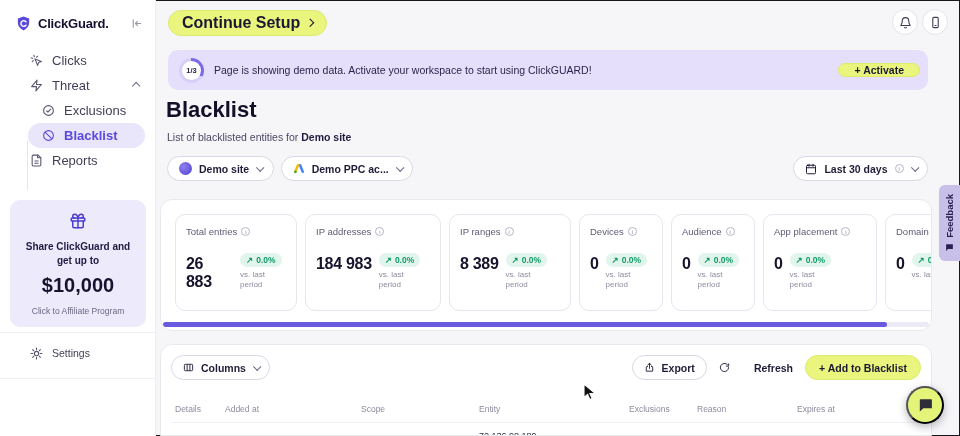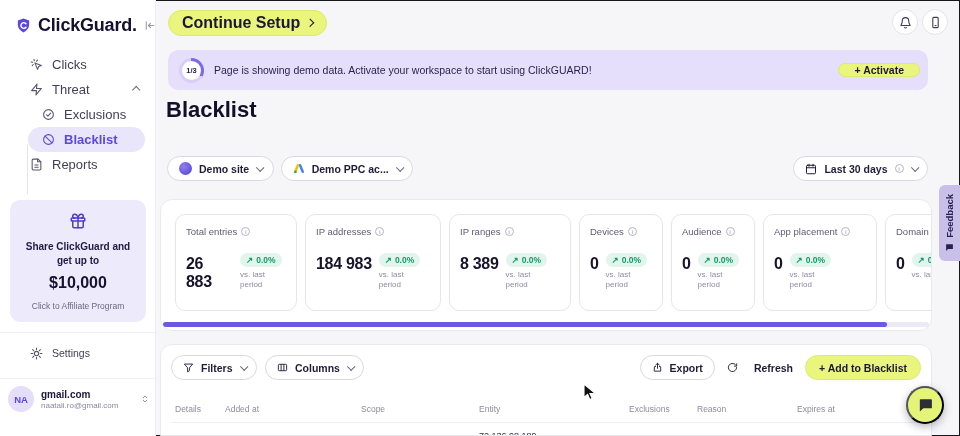--- a/index.html
+++ b/index.html
@@ -16,37 +16,37 @@
   .cv.right { transform:rotate(-45deg); }
   .info-icon { display:inline-flex; align-items:center; justify-content:center;
                width:9px; height:9px; border:1px solid #b6b4c6; border-radius:50%;
                color:#b6b4c6; font-size:6px; font-weight:bold; }
   .info-icon::after { content:"i"; }
 
   
   .sidebar { position:absolute; left:0; top:0; width:156px; height:100%; background:#fff;
              border-right:1px solid #ededf2; z-index:3; }
   .logo-row { display:flex; align-items:center; gap:6px; padding:15px 12px 10px 15px; }
-  .logo-text { font-size:18px; font-weight:bold; color:#151030; letter-spacing:-0.2px; }
+  .logo-text { font-size:13px; font-weight:bold; color:#151030; letter-spacing:-0.2px; }
   .collapse-btn { margin-left:auto; color:#9a98ac; cursor:pointer; }
   .nav { padding:6px 10px 0; position:relative; }
   .tree-line { position:absolute; left:27px; top:98px; width:1px; height:50px; background:#e6e4f0; }
   .nav-item { position:relative; display:flex; align-items:center; gap:9px; height:25px;
               padding:0 8px 0 20px; font-size:13px; color:#413e55; border-radius:13px; cursor:pointer; }
   .nav-item .icn { color:#5a5670; flex:0 0 auto; }
   .nav-item.sub { margin-left:18px; padding-left:14px; }
   .nav-item.active { background:#e9e5fb; color:#5b49dd; font-weight:bold; }
   .nav-item.active .icn { color:#5b49dd; }
   .nav-item .trail { margin-left:auto; color:#6d6a84; }
 
   .promo { position:absolute; left:10px; top:200px; width:136px; background:#eceafb;
            border-radius:10px; padding:12px 10px 11px; text-align:center; color:#201a42; }
   .promo-gift { display:flex; justify-content:center; color:#4c3ccf; }
   .promo-title { font-size:10px; font-weight:bold; line-height:1.35; margin-top:10px; }
-  .promo-amount { font-size:16px; font-weight:bold; margin:7px 0 9px; color:#17122f; }
+  .promo-amount { font-size:20px; font-weight:bold; margin:7px 0 9px; color:#17122f; }
   .share-btn { display:flex; align-items:center; justify-content:center; gap:6px; background:#fff;
                border:1px solid #d9d4f1; border-radius:14px; height:25px; width:100%;
                font-size:10.5px; font-weight:bold; color:#201a42; cursor:pointer; }
   .affiliate { font-size:8.5px; color:#6b6880; margin-top:9px; }
 
   .side-divider { position:absolute; left:0; width:100%; height:1px; background:#f0eff5; }
   .settings-item { position:absolute; left:10px; top:340px; width:136px; height:26px; display:flex;
                    align-items:center; gap:9px; padding-left:20px; font-size:10.5px; color:#413e55;
                    cursor:pointer; }
   .settings-item .icn { color:#5a5670; }
@@ -107,21 +107,21 @@
               font-size:8.5px; font-weight:bold; border-radius:9px; padding:2px 6px; width:max-content; }
   .vs-period { font-size:8px; color:#8d8ba1; line-height:1.2; max-width:46px; }
   .hscroll { position:absolute; left:2px; bottom:3px; width:766px; height:5px; border-radius:3px;
              background:#eceaf7; }
   .hthumb { width:94.5%; height:100%; border-radius:3px; background:#6a5ae0; cursor:grab; }
 
   .table-panel { position:absolute; left:4px; top:344px; width:772px; height:92px; background:#fff;
                  border:1px solid #e9e9f0; border-radius:12px 12px 0 0; padding:10px 10px 0; overflow:hidden; }
   .toolbar { display:flex; align-items:center; gap:8px; }
   .spacer { flex:1; }
-  .btn-ghost { display:inline-flex; gap:16px; font-size:10.5px; font-weight:bold;
+  .btn-ghost { display:inline-flex; gap:24px; font-size:10.5px; font-weight:bold;
                color:#201c38; background:none; border:none; cursor:pointer; padding:0 4px; }
   .add-btn { height:25px; background:#e9f57d; border:1px solid #dcea6d; border-radius:13px;
              padding:0 13px; font-size:10.5px; font-weight:bold; color:#1c1733; display:inline-flex;
              align-items:center; cursor:pointer; }
   .thead, .trow { display:grid; grid-template-columns:50px 136px 118px 150px 68px 100px 1fr;
                   padding:0 6px 0 4px; }
   .thead { margin-top:24px; font-size:8.5px; color:#8d8b9e; }
   .trow { margin-top:8px; border-top:1px solid #f0eff5; padding-top:8px; font-size:9px; color:#2f2c44; }
 
   .feedback-tab { position:absolute; right:0; top:185px; width:21px; height:76px; background:#c9c0ea;
@@ -236,33 +236,20 @@
       <span class="icn">
         <svg width="13" height="13" viewBox="0 0 24 24" fill="none" stroke="currentColor" stroke-width="2" stroke-linecap="round">
             <circle cx="12" cy="12" r="4"></circle>
             <path d="M12 2v3M12 19v3M2 12h3M19 12h3M4.9 4.9l2.1 2.1M17 17l2.1 2.1M19.1 4.9 17 7M7 17l-2.1 2.1"></path>
           </svg>
       </span>
       <span>Settings</span>
     </div>
     <div class="side-divider" style="top:378px"></div>
 
-    <div class="user-row">
-      <div class="avatar">NA</div>
-      <div>
-        <div class="user-name">gmail.com</div>
-        <div class="user-email">naatali.ro@gmail.com</div>
-      </div>
-      <span class="user-caret">
-        <svg width="10" height="10" viewBox="0 0 24 24" fill="none" stroke="currentColor" stroke-width="2.4" stroke-linecap="round" stroke-linejoin="round">
-            <path d="m8 9 4-4 4 4"></path>
-            <path d="m8 15 4 4 4-4"></path>
-          </svg>
-      </span>
-    </div>
   </div>
 
   <div class="main">
 
     <button class="continue-btn">
       <span>Continue Setup</span>
       <span class="cv right"></span>
     </button>
 
     <button class="icon-btn bell">
@@ -286,20 +273,24 @@
       <div class="step-ring">
         <div class="step-inner">1/3</div>
       </div>
       <div class="banner-msg">Page is showing demo data. Activate your workspace to start using ClickGUARD!</div>
       <button class="activate-btn">
         <span>+ Activate</span>
       </button>
     </div>
 
     <div class="page-title">Blacklist</div>
+    <div class="subtitle">
+      <span>List of blacklisted entities for</span>
+      <b>Demo site</b>
+    </div>
 
     <div class="filter-row">
       <button class="pill">
         <span class="site-dot"></span>
         <span>Demo site</span>
         <span class="cv down"></span>
       </button>
       <button class="pill">
         <span>
           <svg width="12" height="12" viewBox="0 0 24 24">
@@ -449,29 +440,20 @@
         </div>
 
       </div>
       <div class="hscroll">
         <div class="hthumb"></div>
       </div>
     </div>
 
     <div class="table-panel">
       <div class="toolbar">
-        <button class="pill">
-          <span>
-            <svg width="11" height="11" viewBox="0 0 24 24" fill="none" stroke="currentColor" stroke-width="2" stroke-linejoin="round">
-                <path d="M3 4.5h18l-7 8.2V19l-4 2.5v-8.8z"></path>
-              </svg>
-          </span>
-          <span>Filters</span>
-          <span class="cv down"></span>
-        </button>
         <button class="pill">
           <span>
             <svg width="11" height="11" viewBox="0 0 24 24" fill="none" stroke="currentColor" stroke-width="2">
                 <rect x="3" y="5" width="18" height="14" rx="2"></rect>
                 <path d="M9 5v14"></path>
                 <path d="M15 5v14"></path>
               </svg>
           </span>
           <span>Columns</span>
           <span class="cv down"></span>

